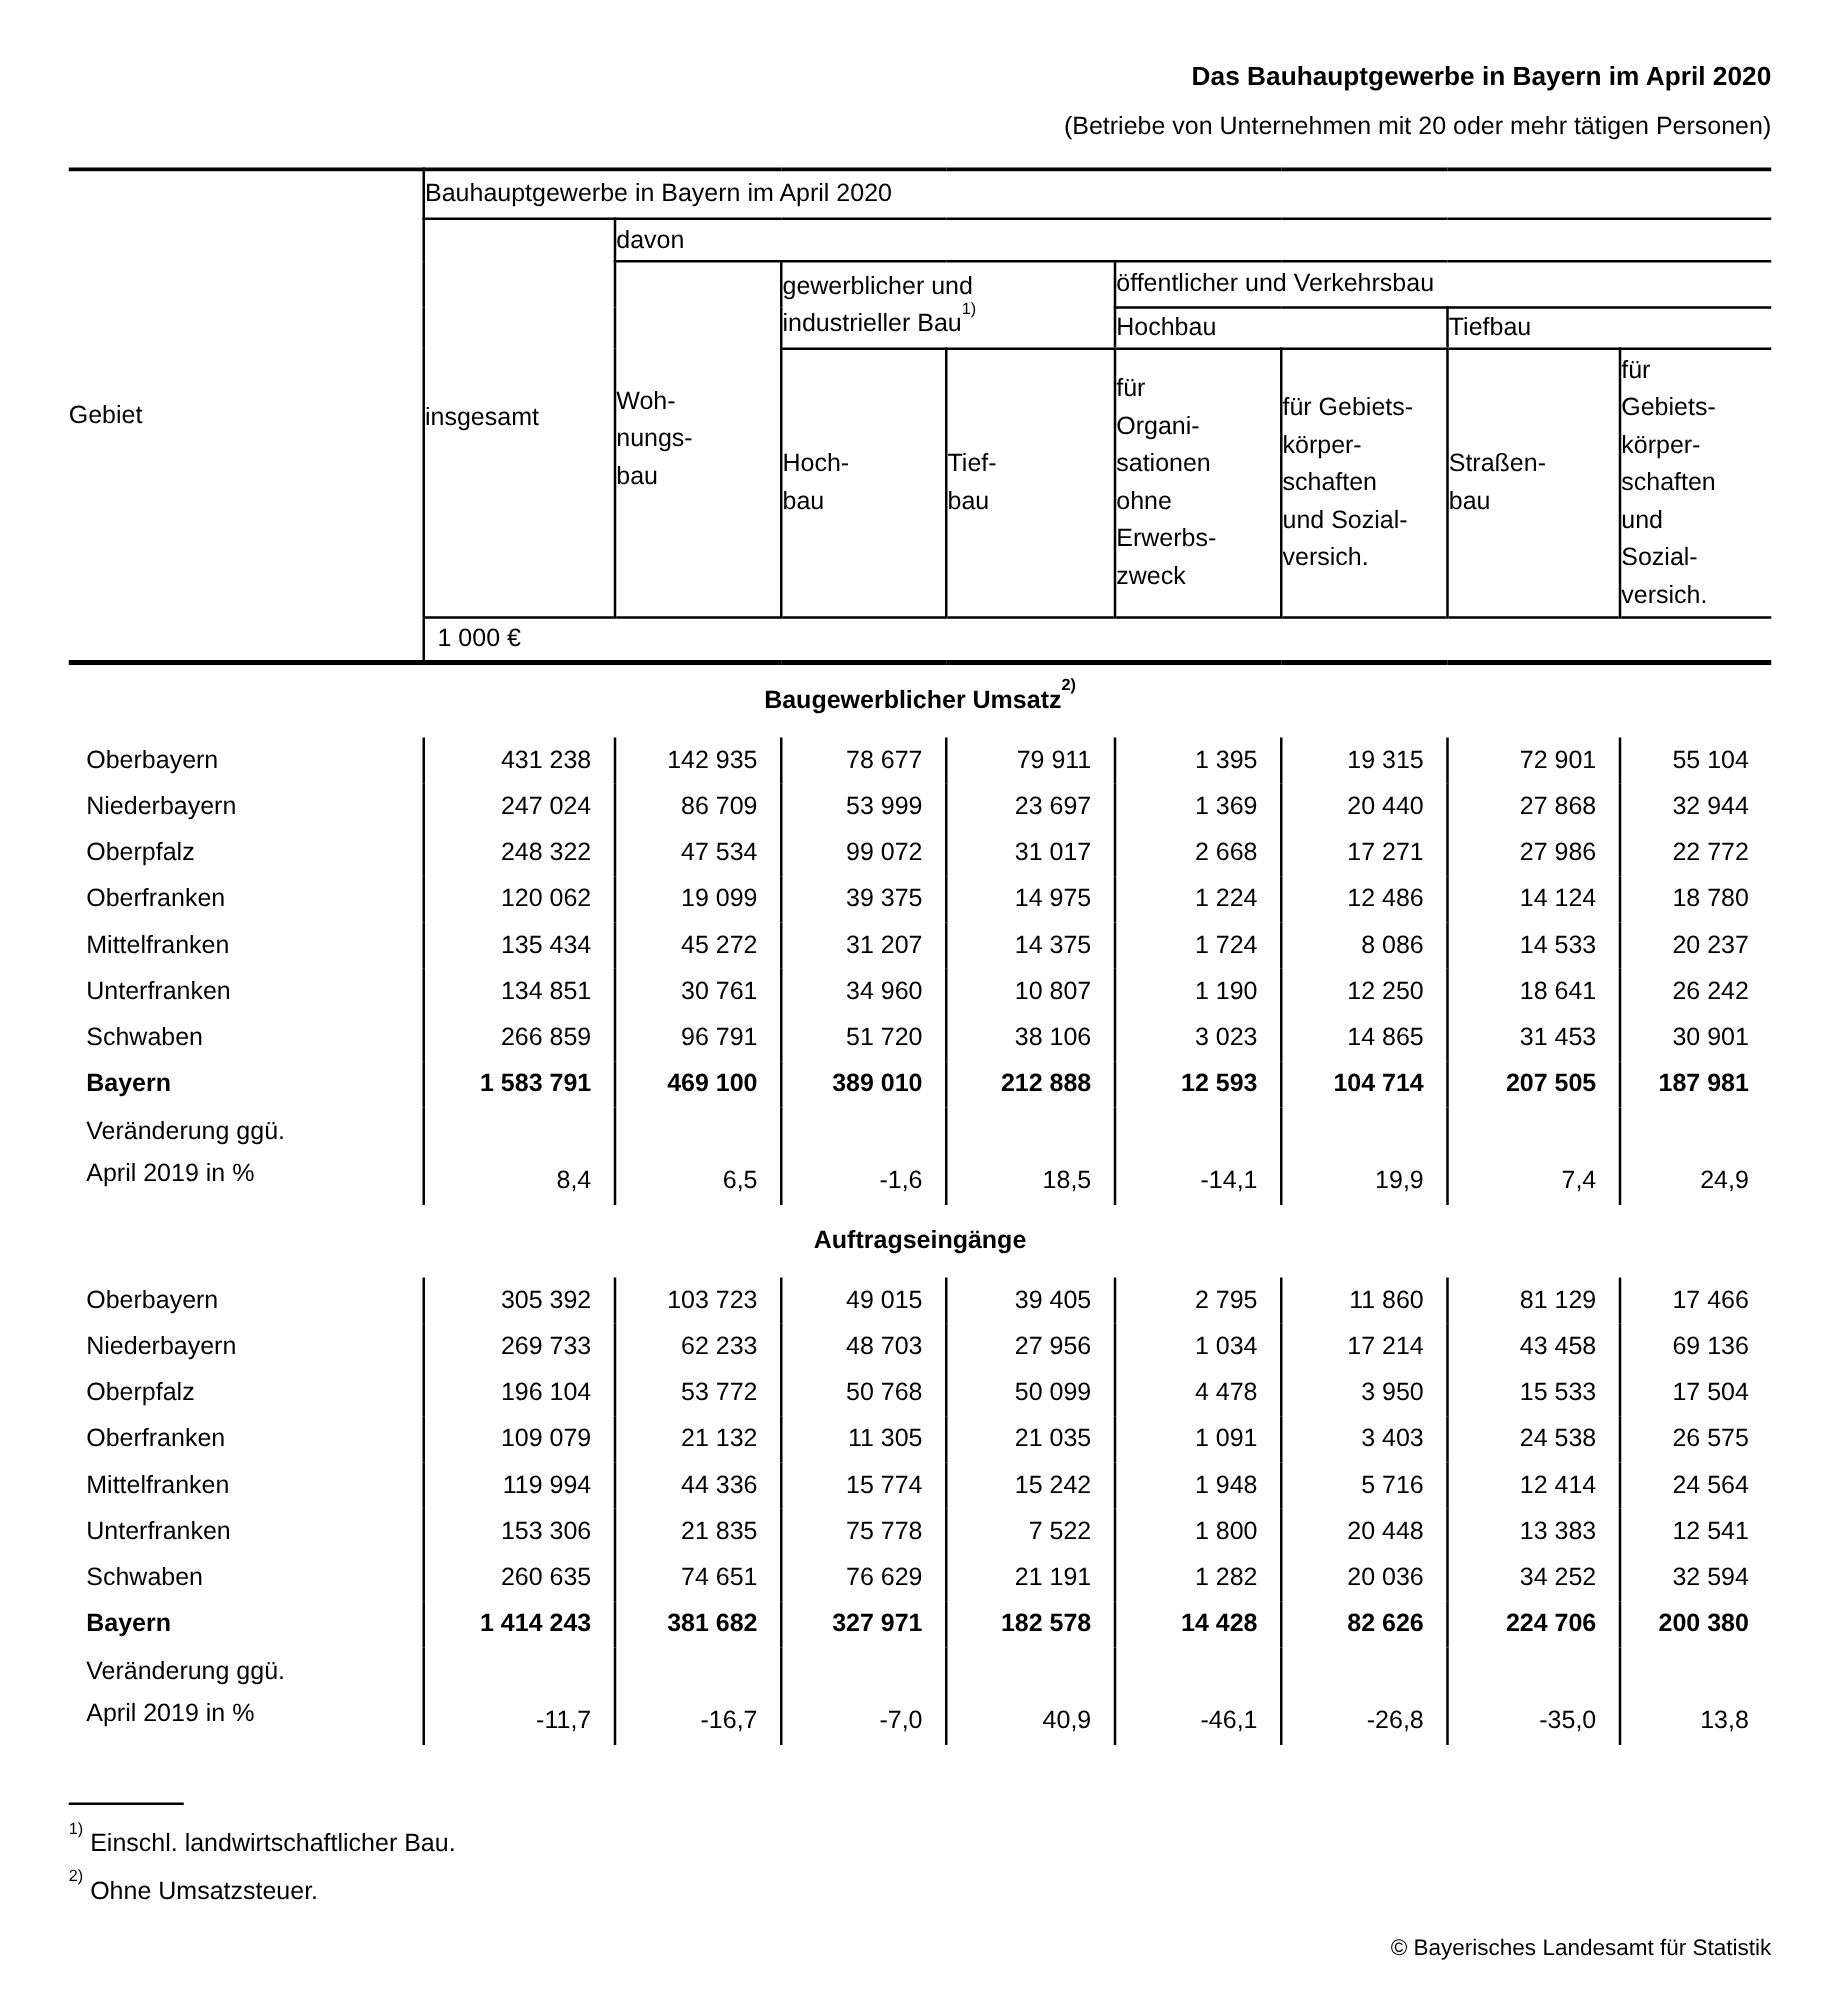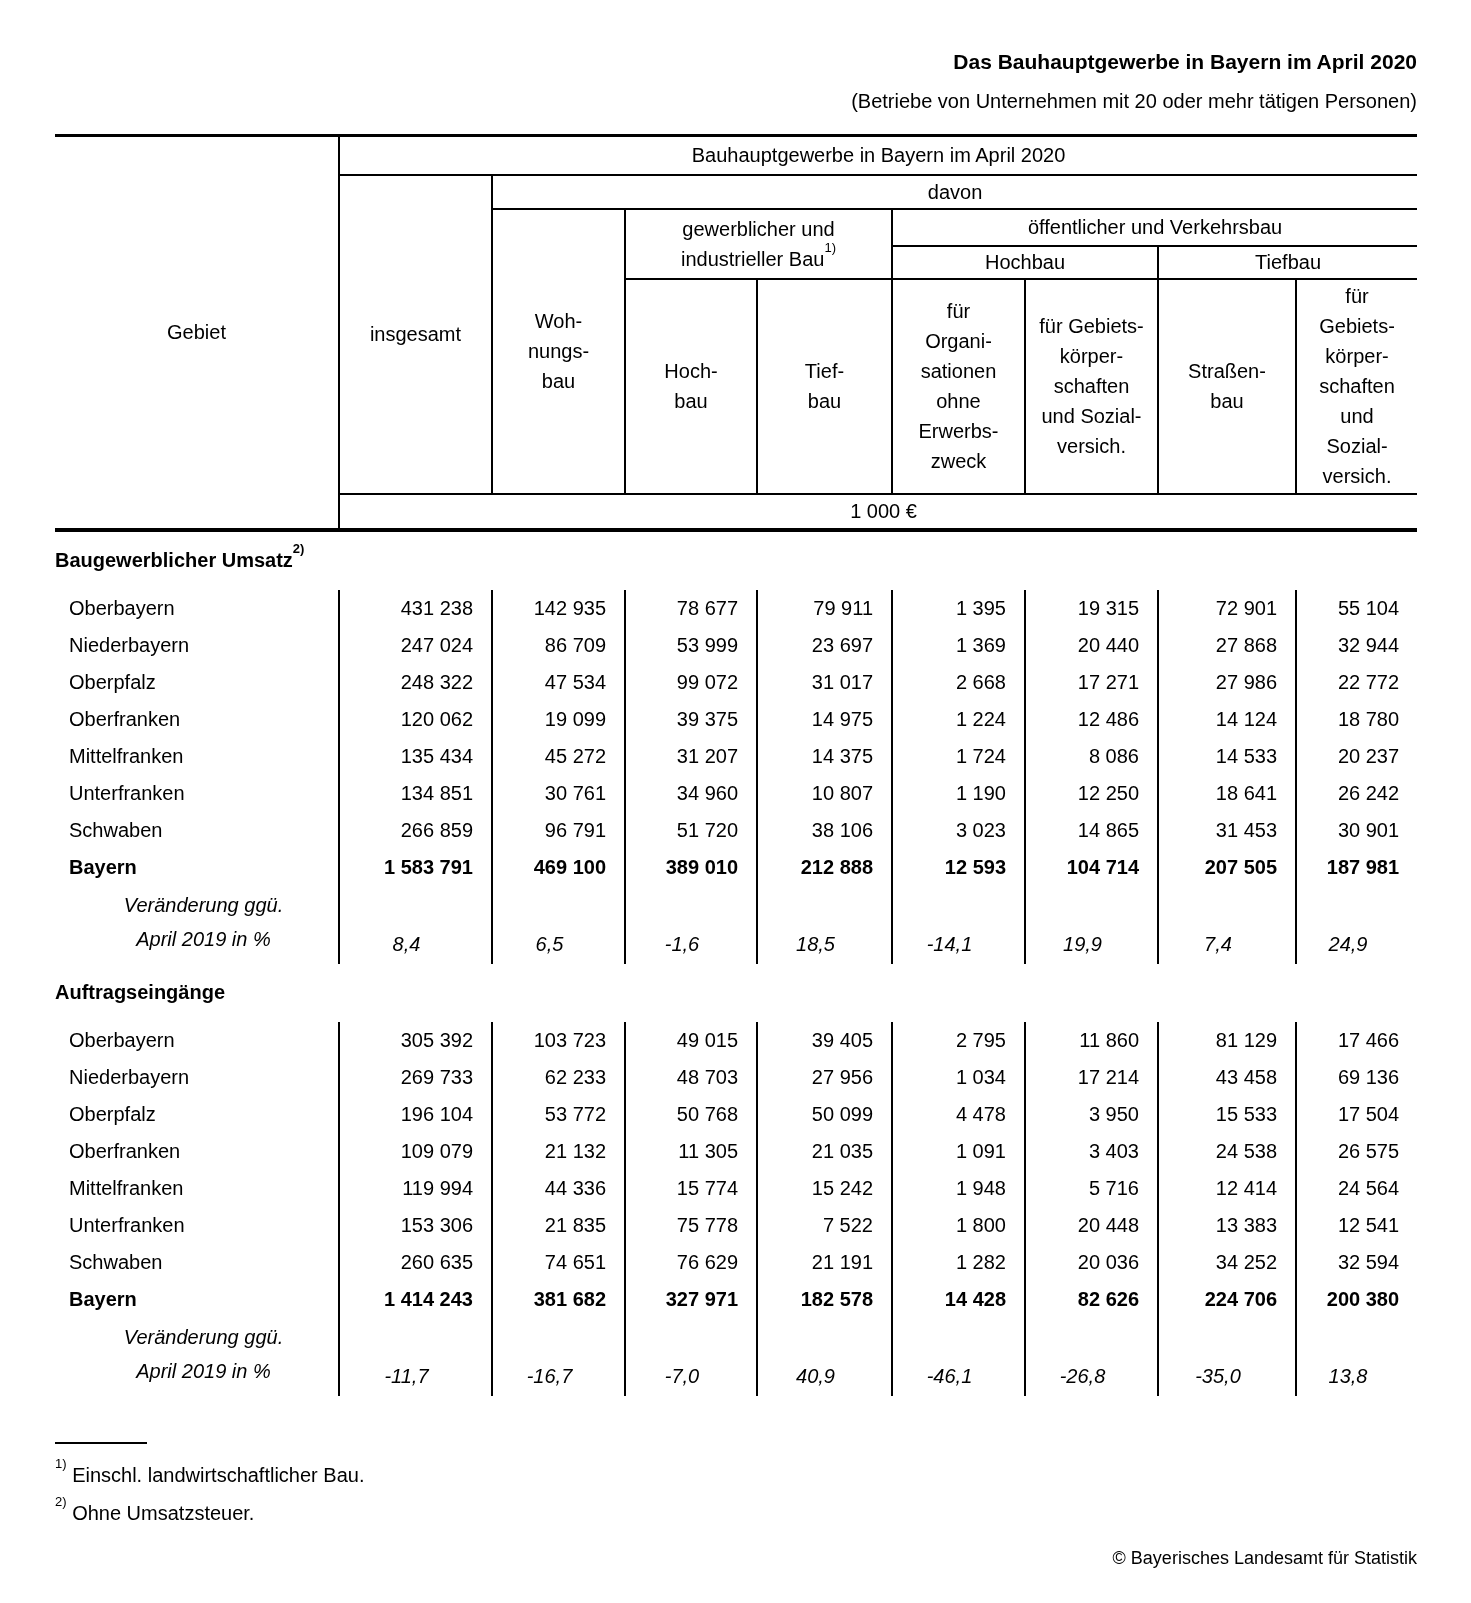--- a/index.html
+++ b/index.html
@@ -14,42 +14,42 @@
   .doc-subtitle{ font-size:20px; font-weight:normal; margin:0; }
 
   table.main {
     border-collapse:collapse; table-layout:fixed;
     margin:21px 0 0 55px; width:1362px;
     border-top:3px solid #000;
   }
   td { padding:0; font-size:20px; vertical-align:middle; overflow:hidden; }
 
   
-  thead td { text-align:center; white-space:pre-line; line-height:30px; }
+  thead td { text-align:left; white-space:pre-line; line-height:30px; }
   tr.hr1 { height:39px; }
   tr.hr2 { height:34px; }
   tr.hr3 { height:37px; }
   tr.hr4 { height:33px; }
   tr.hr5 { height:215px; }
   tr.hr6 { height:36px; }
 
   .bl { border-left:2px solid #000; }
   .bb { border-bottom:2px solid #000; }
   .bt { border-top:2px solid #000;padding-left:10px; }
   .thick-b { border-bottom:4px solid #000; }
 
   sup.fn { font-size:13px; line-height:0; position:relative; top:-6px; }
 
   
-  tr.sec td { height:58px; font-weight:bold; text-align:left; }
+  tr.sec td { height:58px; font-weight:bold; text-align:center; }
   tr.datarow { height:37px; }
   tr.bold td { font-weight:bold; }
   td.lbl { text-align:left; padding-left:14px; white-space:pre-line; }
   td.num { text-align:right; padding-right:18px; white-space:pre; }
-  tr.change td { height:70px; font-style:italic; vertical-align:bottom; padding-bottom:8px;text-align:center; }
+  tr.change td { height:70px; vertical-align:bottom; padding-bottom:8px; }
   tr.change td.lbl { line-height:34px; }
 
   
   .fn-rule { width:92px; border-top:2px solid #000; margin:46px 0 12px 55px; }
   .footnote { margin-left:55px; font-size:20px; line-height:38px; }
   .copyright { width:1362px; margin:16px 0 0 55px; text-align:right; font-size:18px; }
 </style>
 </head>
 <body>
 

